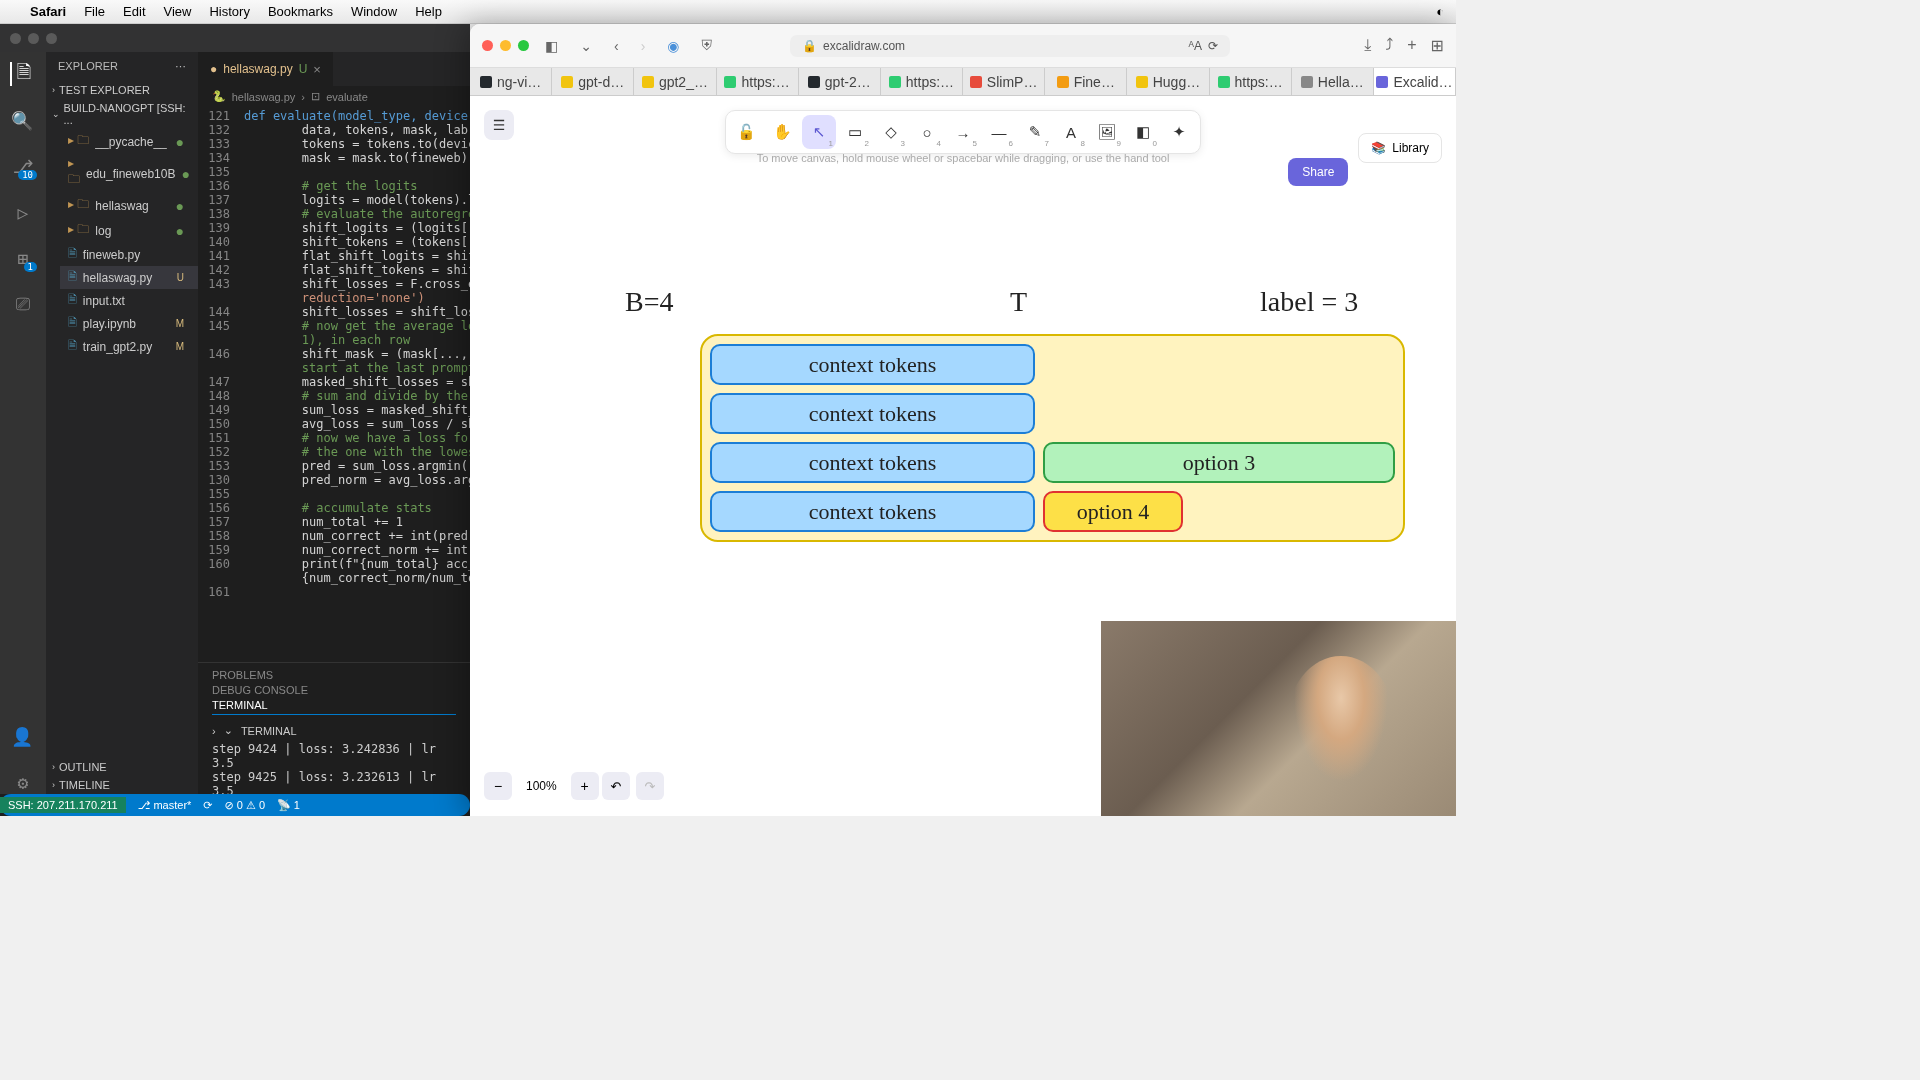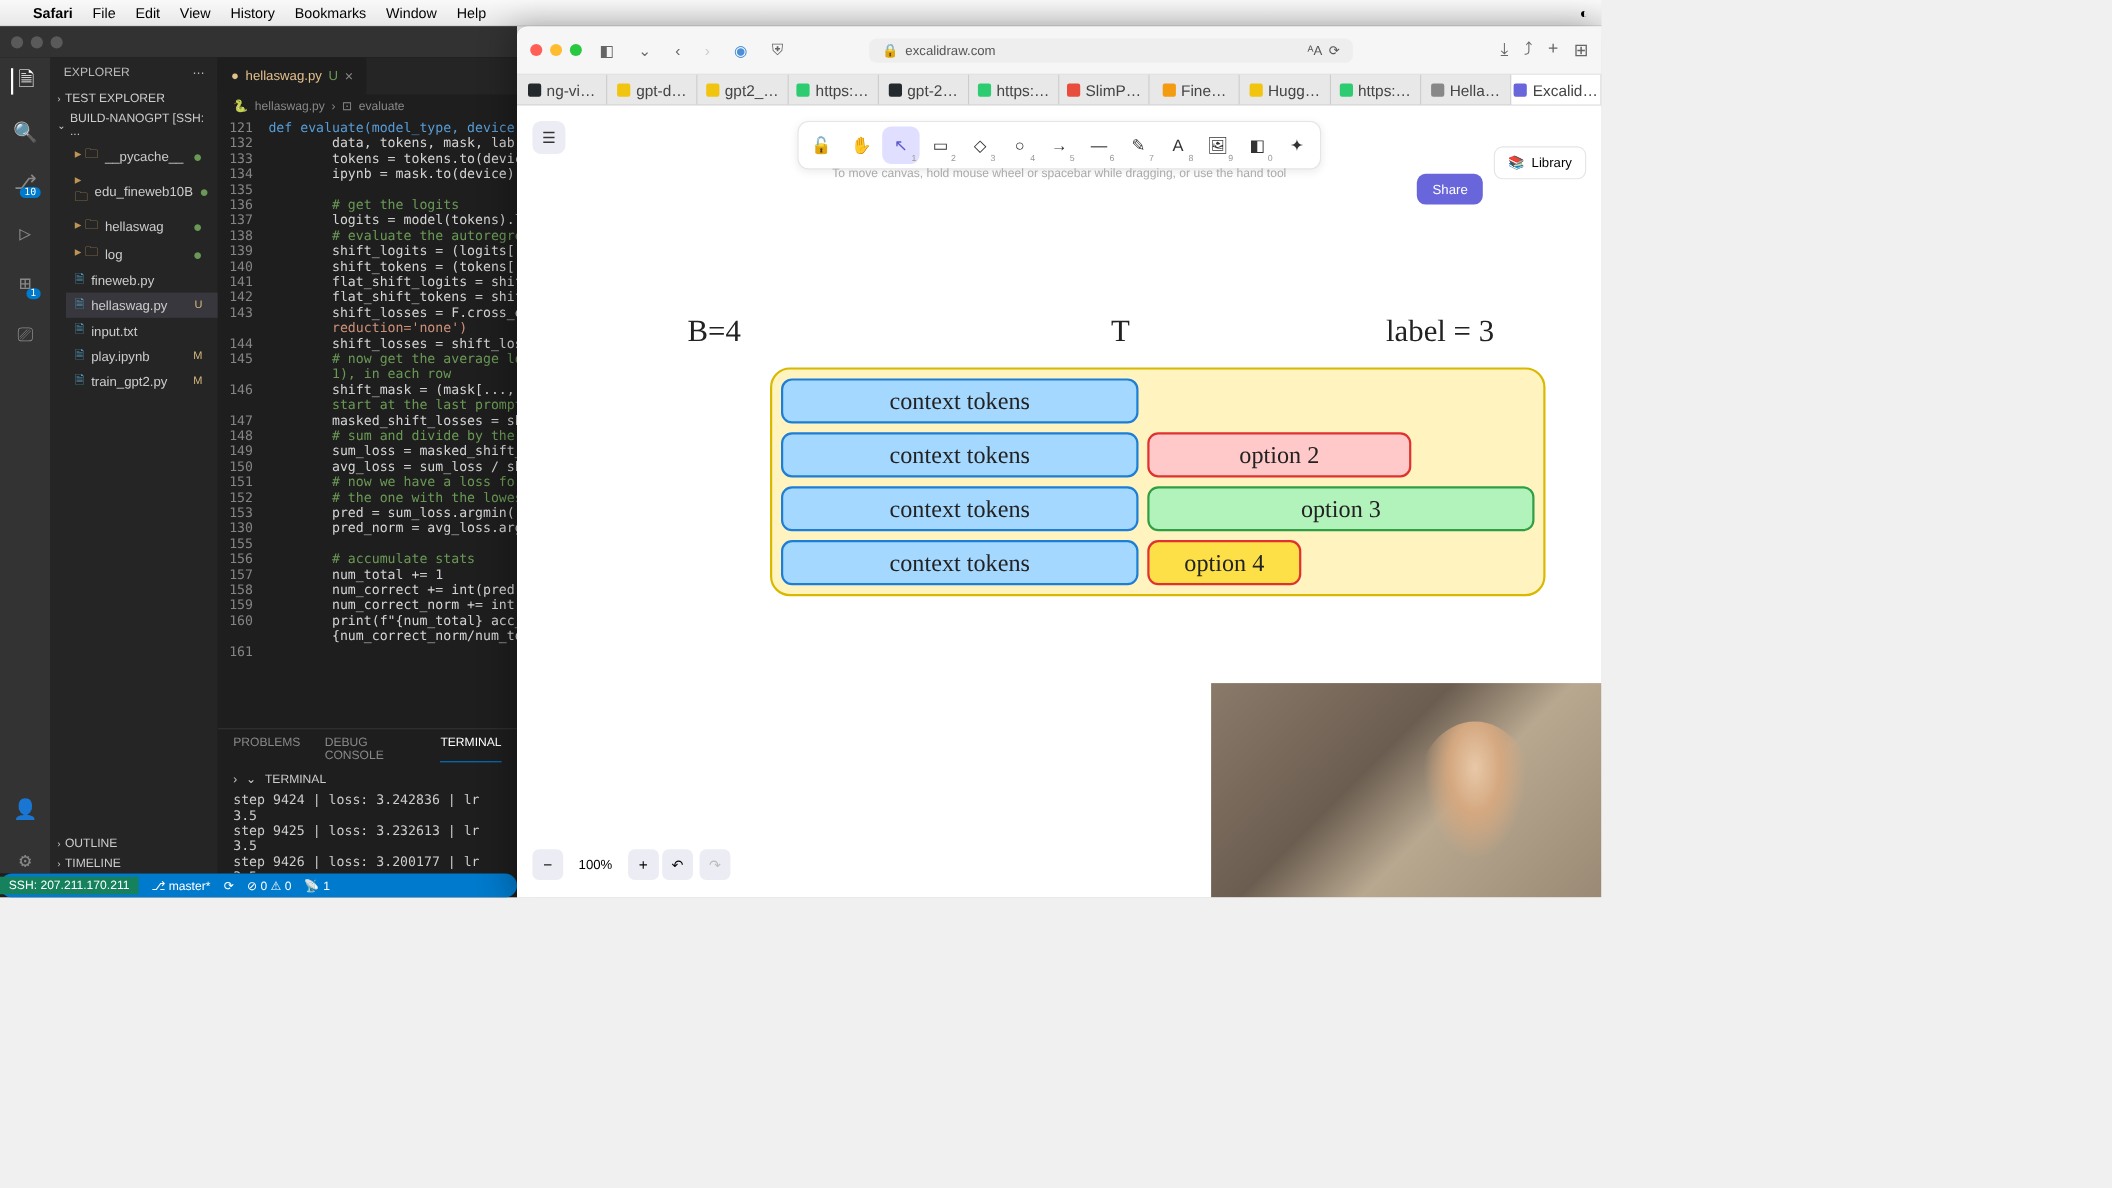--- a/index.html
+++ b/index.html
@@ -40,21 +40,21 @@
 .tab { padding: 0 12px; display: flex; align-items: center; gap: 6px; background: #1e1e1e; color: #e2c08d; font-size: 12px; font-family: -apple-system, sans-serif; }
 .tab .close { color: #888; font-size: 13px; }
 .breadcrumb { padding: 4px 14px; color: #888; font-size: 11px; font-family: -apple-system, sans-serif; display: flex; gap: 6px; align-items: center; }
 .code { flex: 1; overflow: hidden; padding-top: 2px; }
 .line { display: flex; white-space: pre; }
 .gutter { width: 46px; text-align: right; padding-right: 14px; color: #858585; flex-shrink: 0; }
 .code-text { color: #d4d4d4; }
 .kw { color: #569cd6; } .cm { color: #6a9955; } .st { color: #ce9178; }
 
 .panel { height: 132px; background: #1e1e1e; border-top: 1px solid #333; display: flex; flex-direction: column; font-size: 11px; }
-.panel-tabs { display: flex; gap: 22px; padding: 6px 14px; color: #888; text-transform: uppercase; font-family: -apple-system, sans-serif; }
+.panel-tabs { display: flex; gap: 3px; padding: 6px 14px; color: #888; text-transform: uppercase; font-family: -apple-system, sans-serif; flex-direction: column; }
 .panel-tabs .active { color: #fff; border-bottom: 1px solid #007acc; padding-bottom: 3px; }
 .term-header { padding: 3px 14px; color: #ccc; font-family: -apple-system, sans-serif; display: flex; gap: 8px; align-items: center; }
 .term-body { padding: 2px 14px; color: #ccc; font-family: Menlo, monospace; font-size: 12px; }
 .statusbar { height: 22px; background: #007acc; color: #fff; display: flex; align-items: center; padding: 0 8px; font-size: 11px; gap: 12px; font-family: -apple-system, sans-serif; border-radius: 11px; }
 
 
 .safari { position: absolute; top: 24px; left: 470px; right: 0; bottom: 0; background: #fff; border-radius: 10px 0 0 0; box-shadow: -6px 0 30px rgba(0,0,0,.3); display: flex; flex-direction: column; overflow: hidden; }
 .safari-toolbar { height: 44px; background: #f6f6f6; border-bottom: 1px solid #ddd; display: flex; align-items: center; padding: 0 12px; gap: 10px; }
 .safari-toolbar .traffic span:nth-child(1){background:#ff5f57;} .safari-toolbar .traffic span:nth-child(2){background:#febc2e;} .safari-toolbar .traffic span:nth-child(3){background:#28c840;}
 .tb-btn { color: #666; font-size: 14px; padding: 2px 6px; }
@@ -218,21 +218,21 @@
         <span>🐍</span>
           <span>hellaswag.py</span>
           <span>›</span>
           <span>⊡</span>
           <span>evaluate</span>
       </div>
       <div class="code" id="code-area">
           <div class="line"><span class="gutter">121</span><span class="code-text kw">def evaluate(model_type, device)</span></div>
           <div class="line"><span class="gutter">132</span><span class="code-text ">        data, tokens, mask, lab</span></div>
           <div class="line"><span class="gutter">133</span><span class="code-text ">        tokens = tokens.to(devic</span></div>
-          <div class="line"><span class="gutter">134</span><span class="code-text ">        ipynb = mask.to(device)</span></div>
+          <div class="line"><span class="gutter">134</span><span class="code-text ">        mask = mask.to(fineweb)</span></div>
           <div class="line"><span class="gutter">135</span><span class="code-text "></span></div>
           <div class="line"><span class="gutter">136</span><span class="code-text cm">        # get the logits</span></div>
           <div class="line"><span class="gutter">137</span><span class="code-text ">        logits = model(tokens).l</span></div>
           <div class="line"><span class="gutter">138</span><span class="code-text cm">        # evaluate the autoregre</span></div>
           <div class="line"><span class="gutter">139</span><span class="code-text ">        shift_logits = (logits[.</span></div>
           <div class="line"><span class="gutter">140</span><span class="code-text ">        shift_tokens = (tokens[.</span></div>
           <div class="line"><span class="gutter">141</span><span class="code-text ">        flat_shift_logits = shif</span></div>
           <div class="line"><span class="gutter">142</span><span class="code-text ">        flat_shift_tokens = shif</span></div>
           <div class="line"><span class="gutter">143</span><span class="code-text ">        shift_losses = F.cross_e</span></div>
           <div class="line"><span class="gutter"></span><span class="code-text st">        reduction='none')</span></div>
@@ -388,21 +388,20 @@
 
     <div class="diagram hand">
       <div class="dlabel" style="left:460px;top:0">T</div>
       <div class="dlabel" style="left:75px;top:130">B=4</div>
       <div class="grid-box">
         <div class="row">
             <div class="ctx" style="flex:0 0 325px">context tokens</div>
           </div>
         <div class="row">
             <div class="ctx" style="flex:0 0 325px">context tokens</div>
-            <div class="opt opt2" style="flex:0 0 240px">option 2</div>
           </div>
         <div class="row">
             <div class="ctx" style="flex:0 0 325px">context tokens</div>
             <div class="opt opt3" style="flex:1">option 3</div>
           </div>
         <div class="row">
             <div class="ctx" style="flex:0 0 325px">context tokens</div>
             <div class="opt opt4" style="flex:0 0 140px">option 4</div>
           </div>
       </div>

